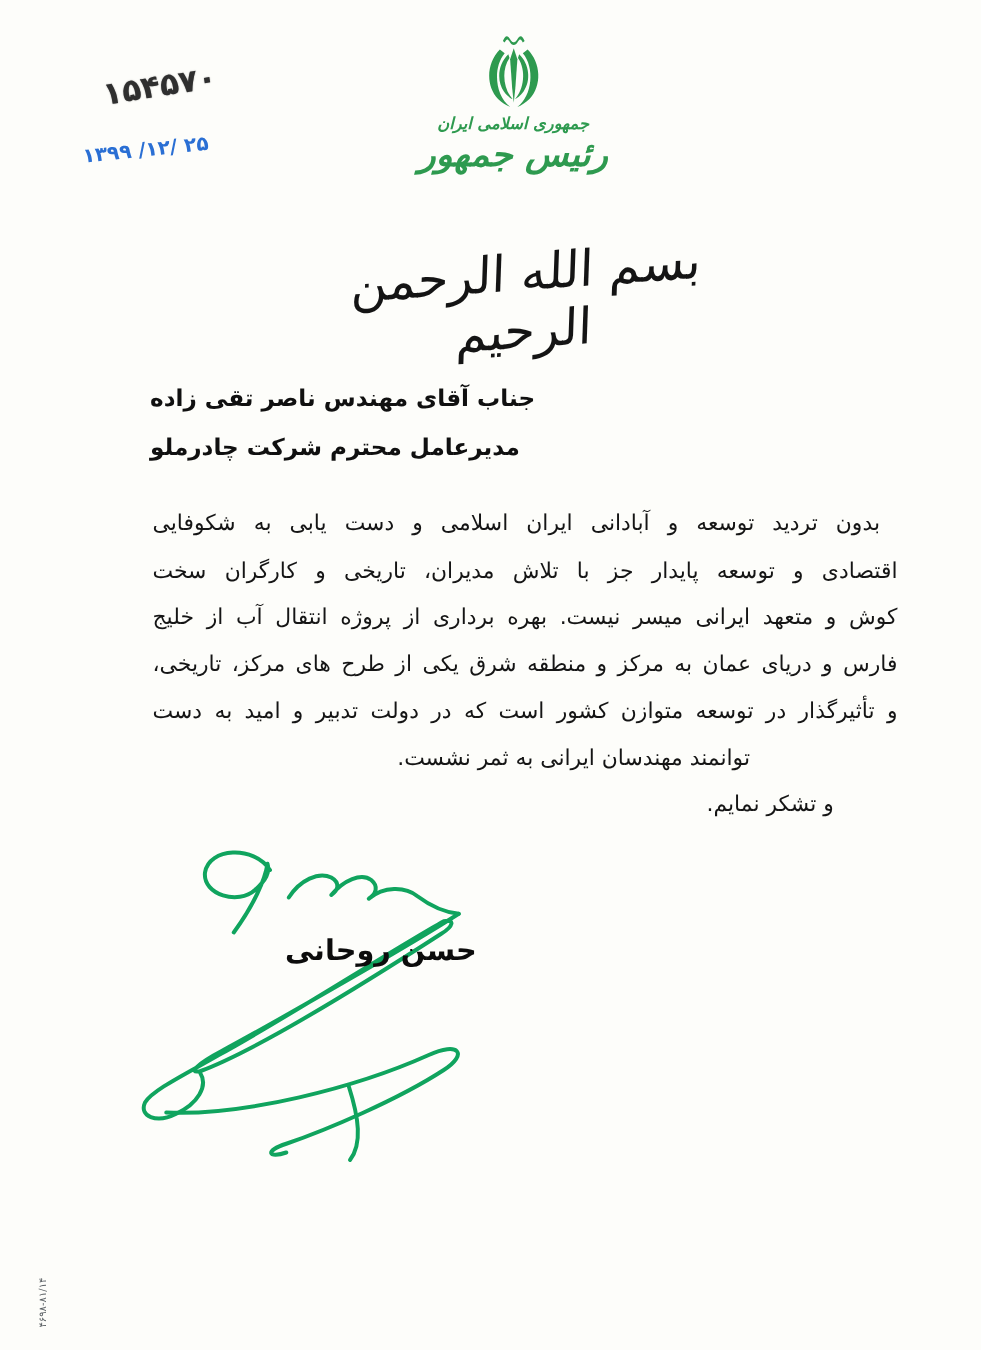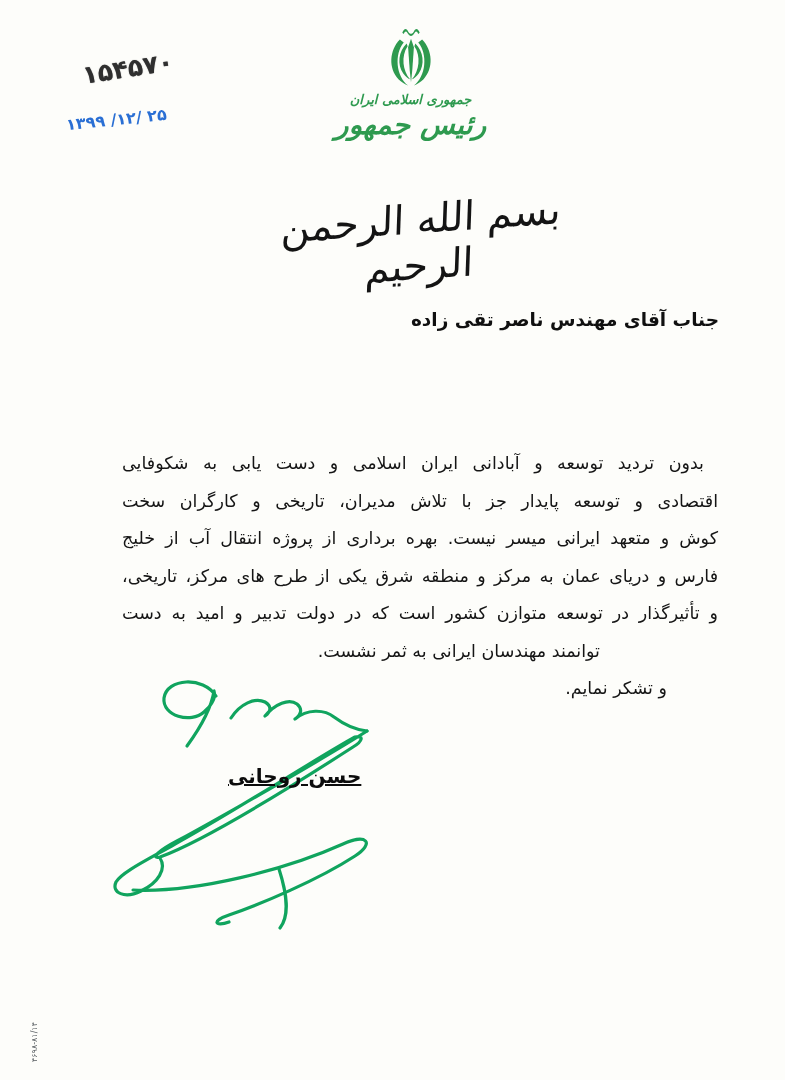--- a/index.html
+++ b/index.html
@@ -47,41 +47,41 @@
   
   .bismillah{
     position:absolute;top:196px;left:230px;width:380px;
     text-align:center;direction:rtl;
     font-size:40px;color:#141414;
     transform:rotate(-4deg) skewX(-6deg);
   }
   
   .recipient{
     position:absolute;top:300px;right:66px;left:120px;
-    direction:rtl;text-align:right;
+    direction:rtl;text-align:left;
     font-weight:bold;font-size:18.5px;line-height:39px;color:#101010;
   }
   
   .body-block{
     position:absolute;top:401px;right:67px;width:596px;
-    direction:rtl;font-size:17.5px;color:#151515;margin-top:44px;
+    direction:rtl;font-size:17.5px;color:#151515;
   }
   .body-line{
     height:37.5px;line-height:37.5px;
     text-align:justify;text-align-last:justify;
     white-space:nowrap;
   }
   .body-line.indent{padding-right:14px;}
   .body-line.end-1{text-align:left;text-align-last:right;padding-right:118px;}
   .body-line.end-2{text-align:center;text-align-last:right;padding-right:51px;}
   
   .signature-wrap{position:absolute;left:103px;top:672px;width:300px;height:258px;}
   .signer-name{
-    position:absolute;left:228px;top:764px;
-    direction:rtl;font-weight:bold;font-size:20px;color:#0c0c0c;text-decoration:underline;
+    position:absolute;left:228px;top:748px;
+    direction:rtl;font-weight:bold;font-size:23px;color:#0c0c0c;
   }
   
   .form-number{
     position:absolute;left:30px;top:1062px;
     transform:rotate(-90deg);transform-origin:left top;
     font-size:8px;color:#5a5f63;letter-spacing:1px;direction:ltr;
     white-space:nowrap;
   }
 </style>
 </head>
@@ -109,20 +109,21 @@
   </div>
 
   <div class="reg-number">۱۵۴۵۷۰</div>
 
   <div class="reg-date">۱۳۹۹ /۱۲/ ۲۵</div>
 
   <div class="bismillah">بسم الله الرحمن الرحیم</div>
 
   <div class="recipient">
     <div>جناب آقای مهندس ناصر تقی زاده</div>
+    <div>مدیرعامل محترم شرکت چادرملو</div>
   </div>
 
   <div class="body-block">
     <div class="body-line indent">بدون تردید توسعه و آبادانی ایران اسلامی و دست یابی به شکوفایی</div>
     <div class="body-line">اقتصادی و توسعه پایدار جز با تلاش مدیران، تاریخی و کارگران سخت</div>
     <div class="body-line">کوش و متعهد ایرانی میسر نیست. بهره برداری از پروژه انتقال آب از خلیج</div>
     <div class="body-line">فارس و دریای عمان به مرکز و منطقه شرق یکی از طرح های مرکز، تاریخی،</div>
     <div class="body-line">و تأثیرگذار در توسعه متوازن کشور است که در دولت تدبیر و امید به دست</div>
     <div class="body-line end-1">توانمند مهندسان ایرانی به ثمر نشست.</div>
     <div class="body-line end-2">و تشکر نمایم.</div>

